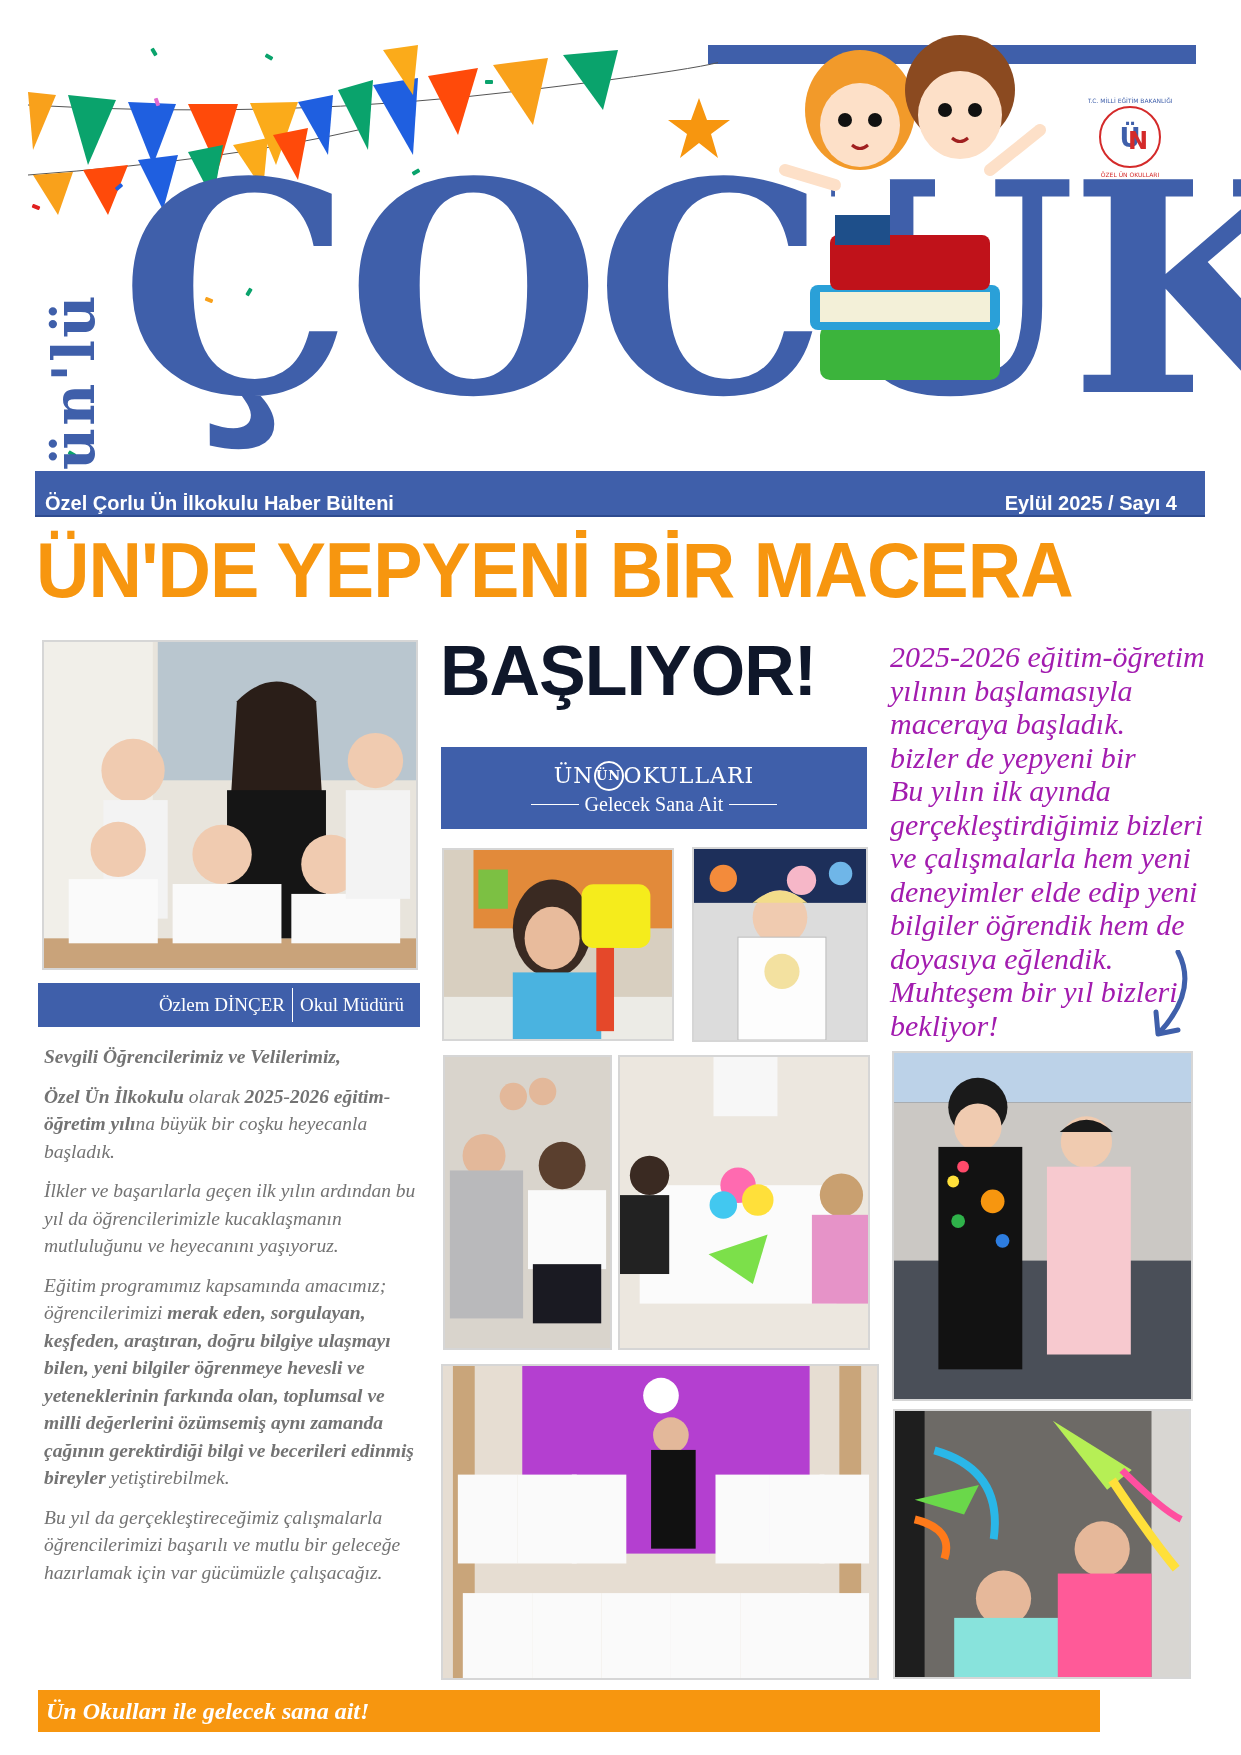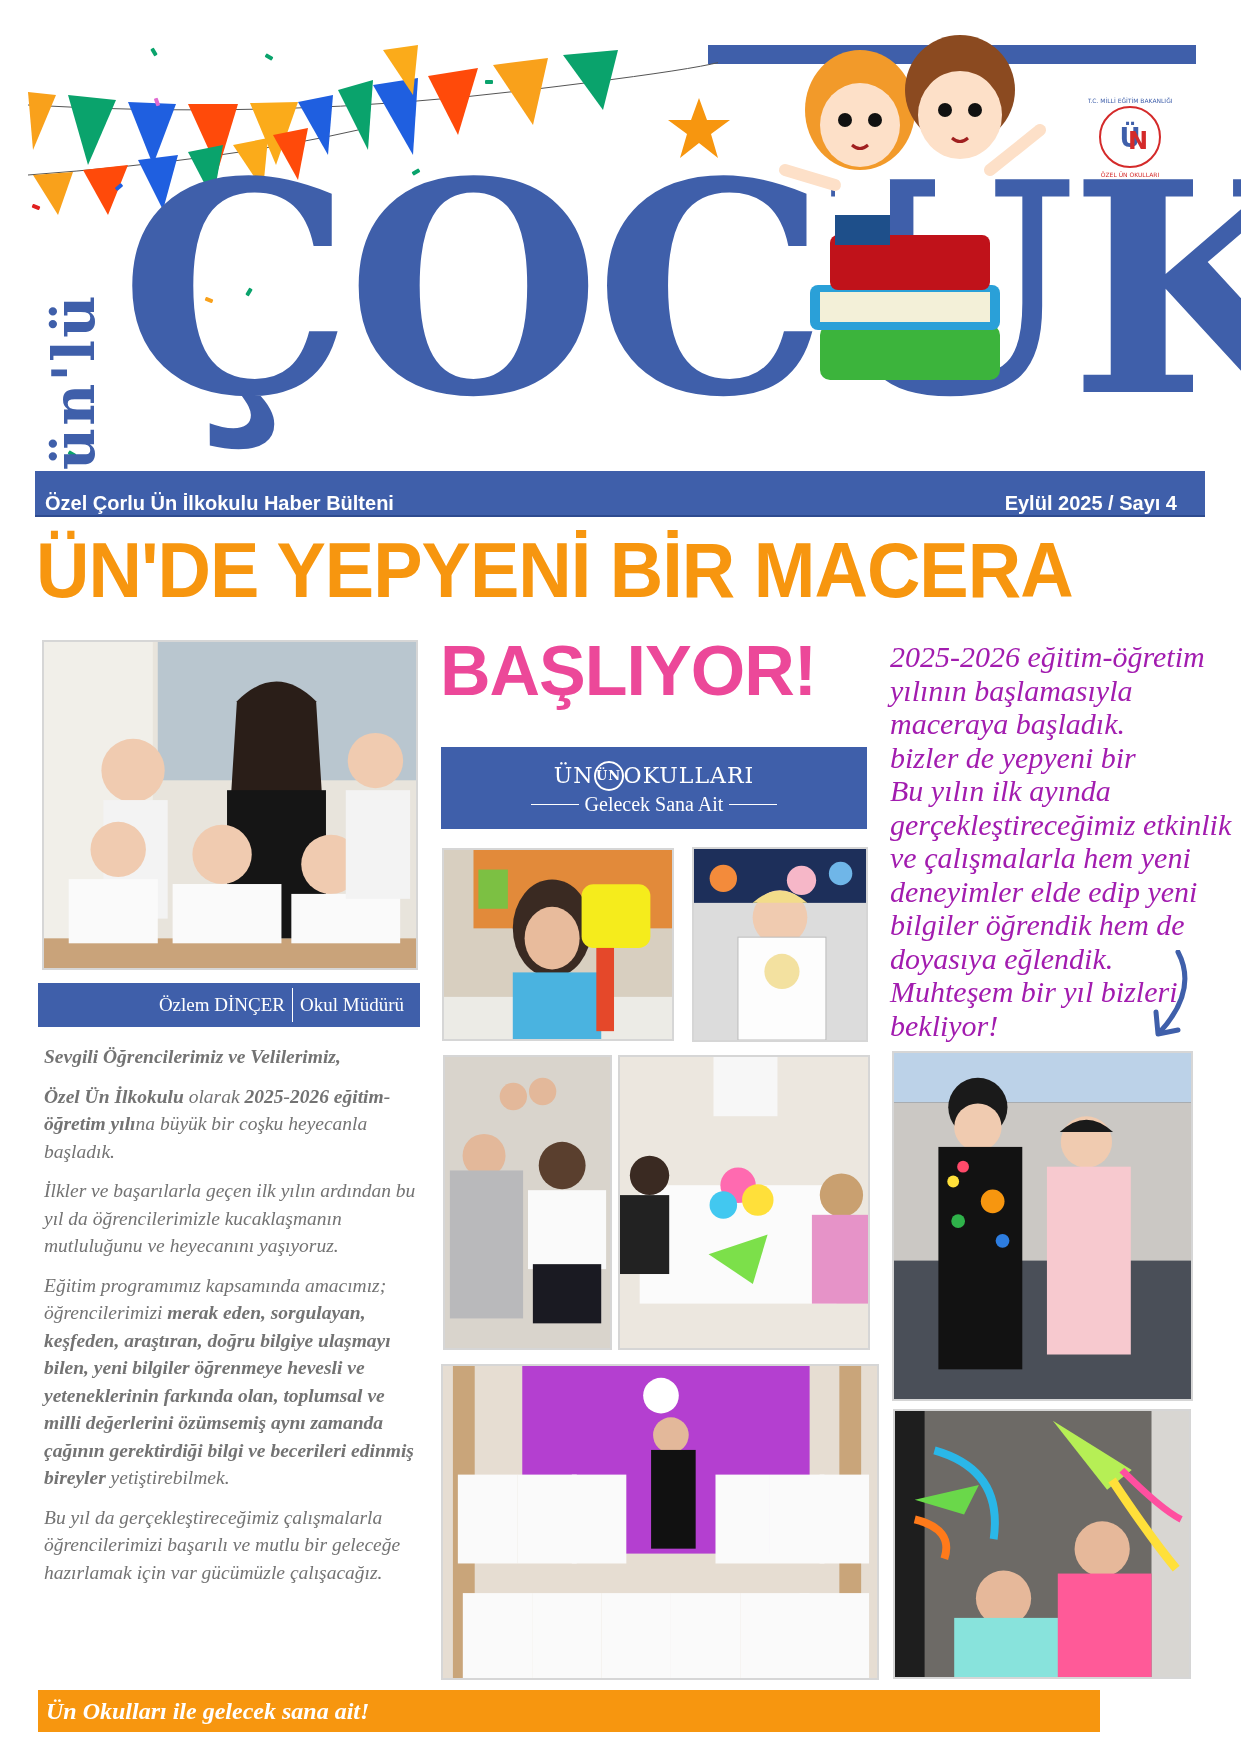--- a/index.html
+++ b/index.html
@@ -35,21 +35,21 @@
   .sub-banner span { font-family: "Liberation Sans", sans-serif; font-weight: bold; color: #fff; font-size: 20px; }
 
   
   .headline-1 {
     left: 36px; top: 527px; width: 1170px; font-family: "Liberation Sans", sans-serif;
     font-weight: bold; font-size: 74px; line-height: 84px; color: #f7960f; letter-spacing: -1px;
     white-space: nowrap; transform: scaleY(1.05); transform-origin: left top;
   }
   .headline-2 {
     left: 440px; top: 632px; font-family: "Liberation Sans", sans-serif;
-    font-weight: bold; font-size: 70px; line-height: 78px; color: #ec4899; letter-spacing: -1px;
+    font-weight: bold; font-size: 70px; line-height: 78px; color: #0f172a; letter-spacing: -1px;
     white-space: nowrap;
   }
 
   
   .photo { border: 2px solid #d6d6d6; overflow: hidden; }
   .photo svg { display: block; width: 100%; height: 100%; }
 
   .principal-photo { left: 42px; top: 640px; width: 376px; height: 330px; }
   .caption-bar {
     left: 38px; top: 983px; width: 382px; height: 44px; background: #3f5faa;
@@ -308,21 +308,21 @@
     </g>
   </svg>
 </div>
 
 <div class="abs intro-text">
   <p>2025-2026 eğitim-öğretim</p>
   <p>yılının başlamasıyla</p>
   <p>maceraya başladık.</p>
   <p>bizler de yepyeni bir</p>
   <p>Bu yılın ilk ayında</p>
-  <p>gerçekleştireceğimiz etkinlik</p>
+  <p>gerçekleştirdiğimiz bizleri</p>
   <p>ve çalışmalarla hem yeni</p>
   <p>deneyimler elde edip yeni</p>
   <p>bilgiler öğrendik hem de</p>
   <p>doyasıya eğlendik.</p>
   <p>Muhteşem bir yıl bizleri</p>
   <p>bekliyor!</p>
 </div>
 
 <svg class="abs arrow" viewBox="0 0 50 90">
   <path d="M28,2 Q48,40 10,82" stroke="#3f5faa" stroke-width="5" fill="none" stroke-linecap="round"></path>

